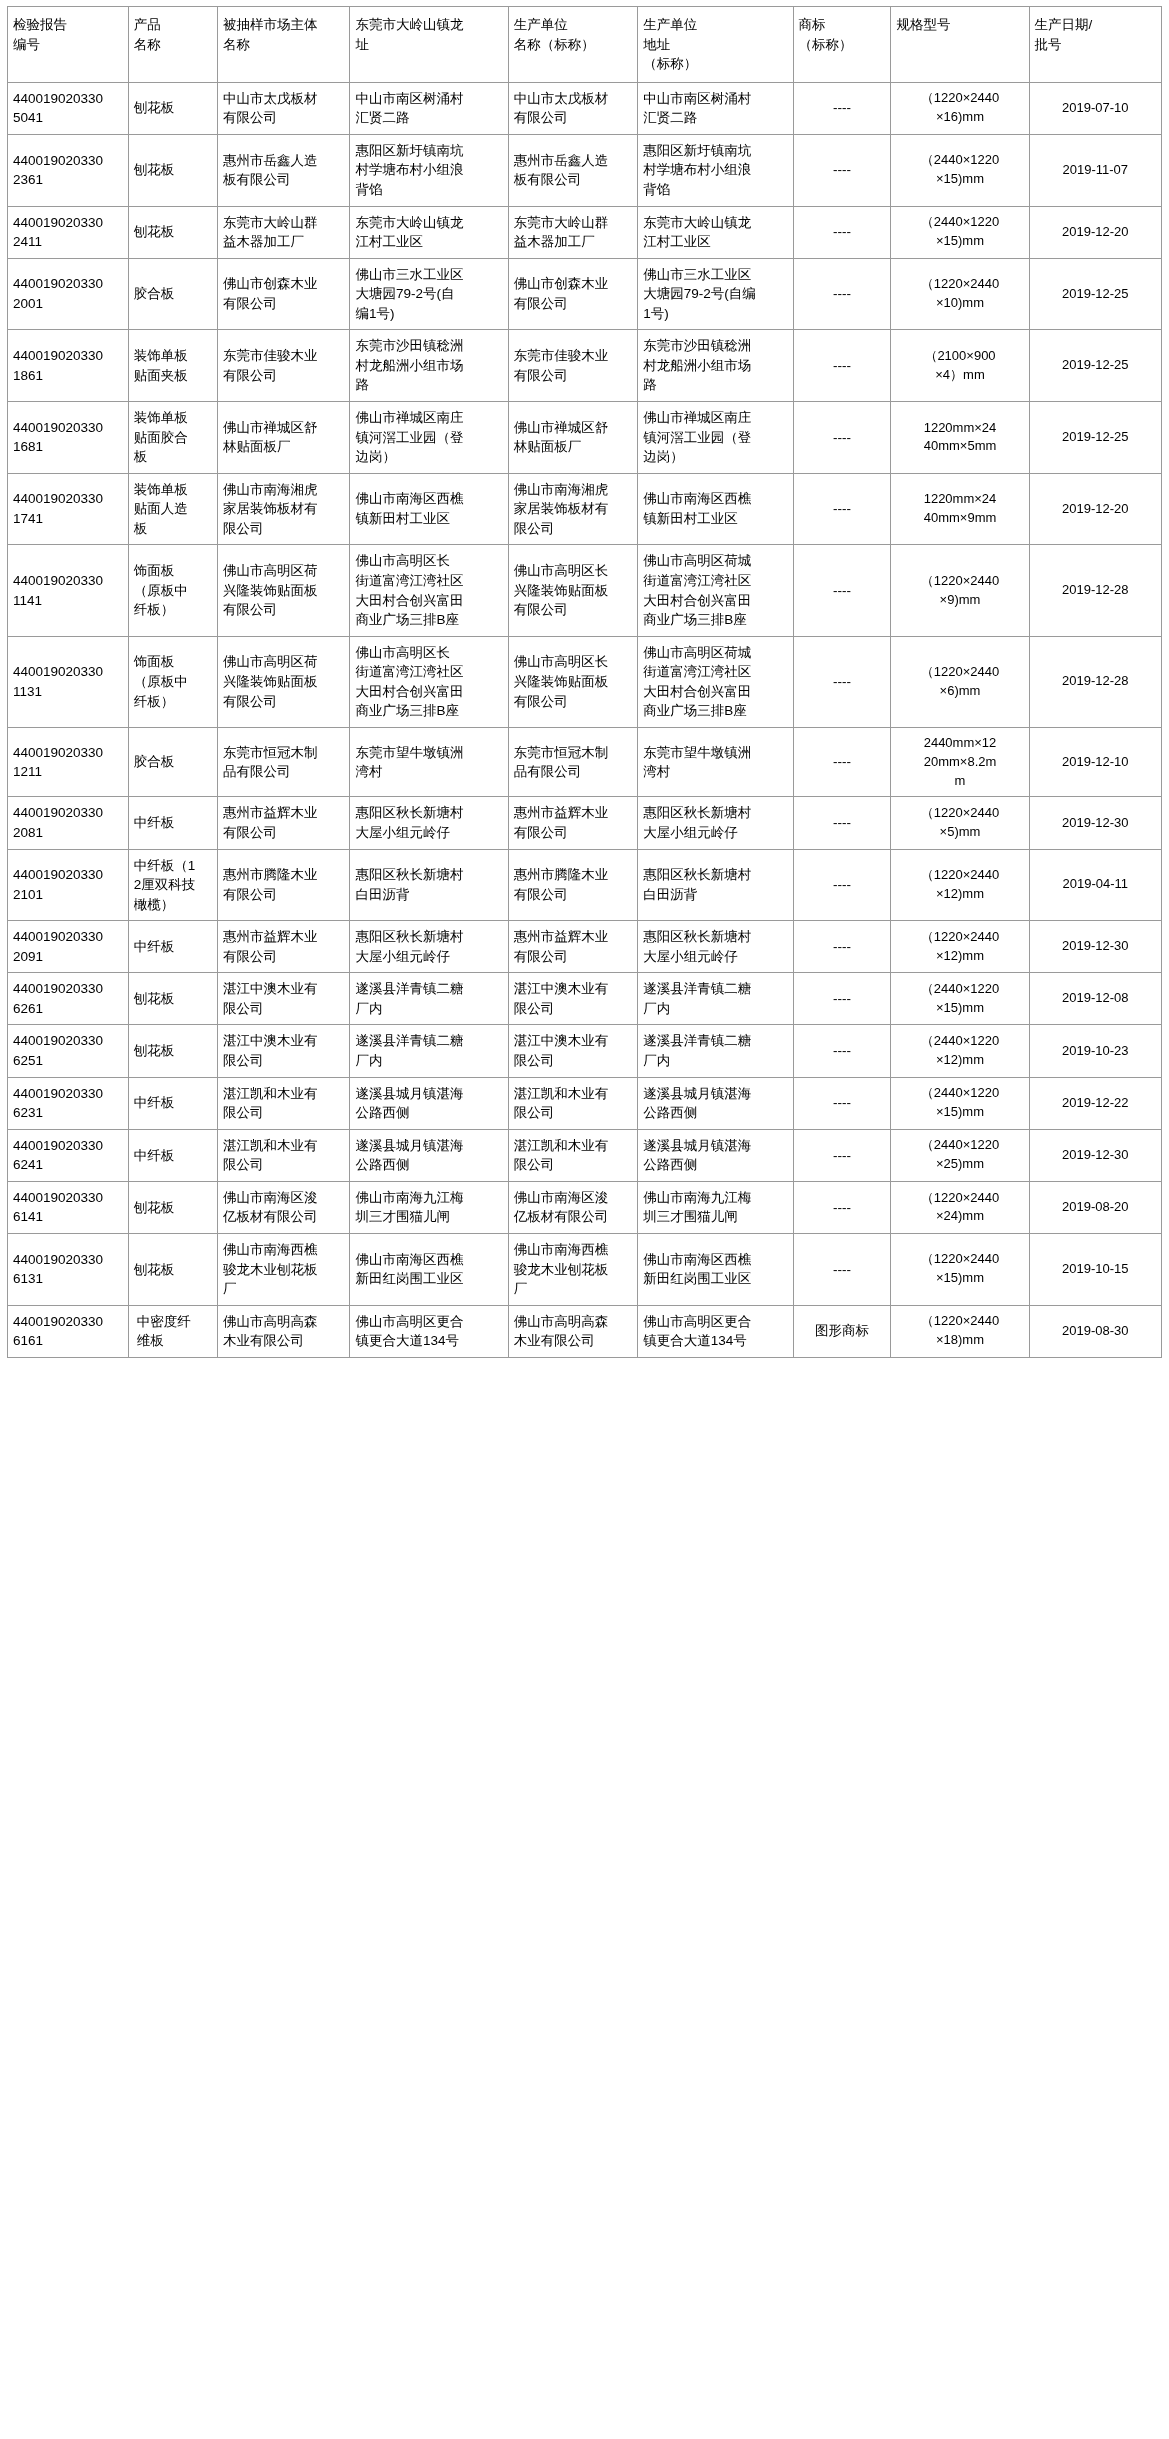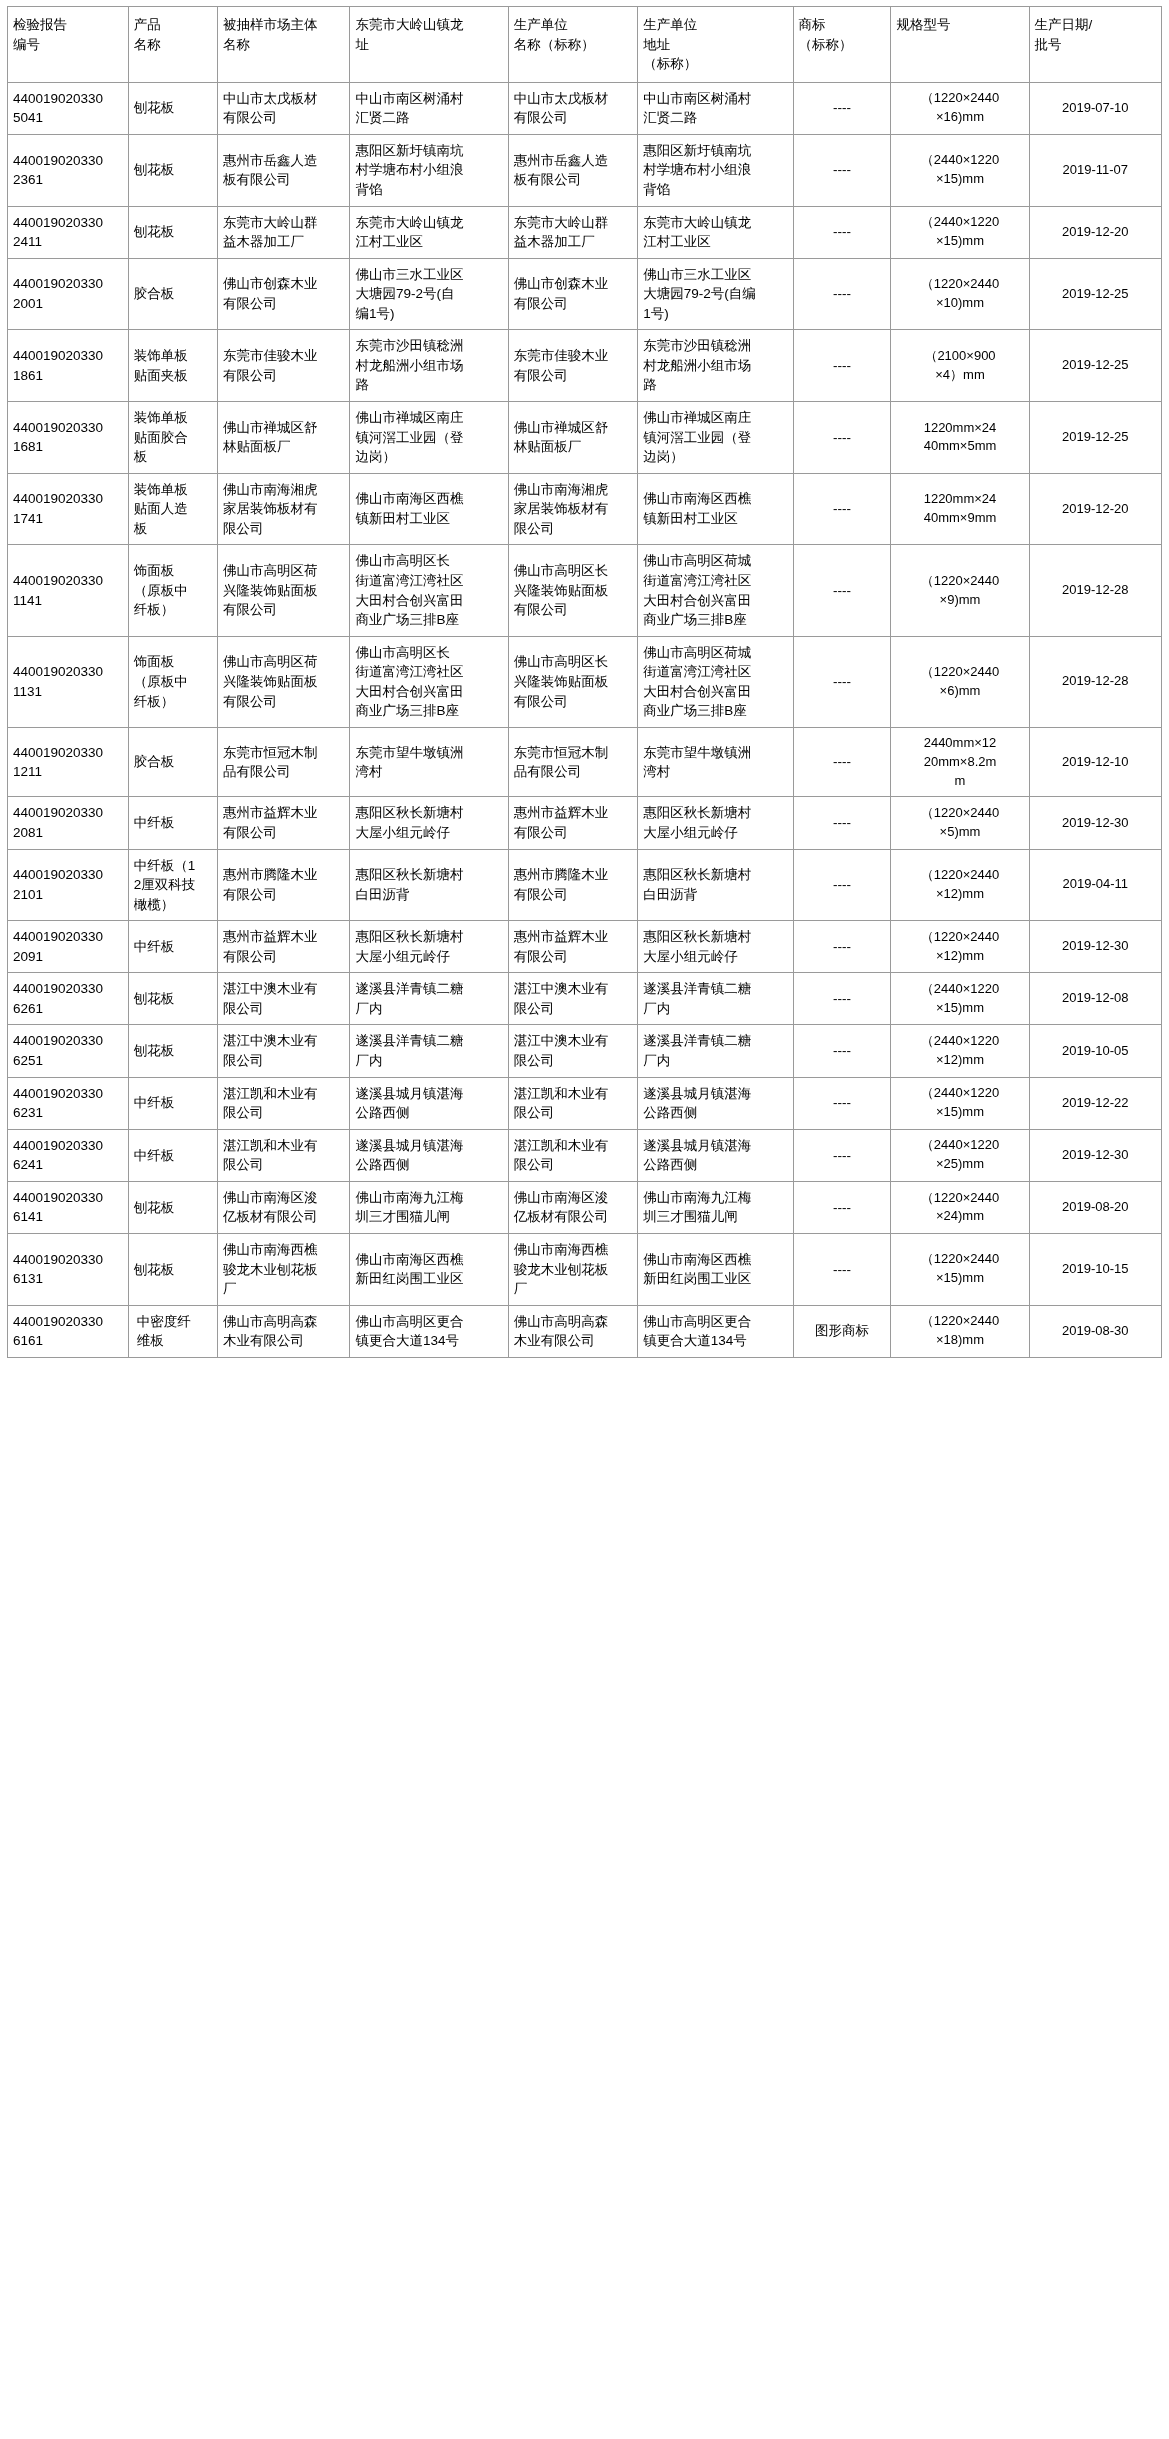--- a/index.html
+++ b/index.html
@@ -384,21 +384,21 @@
 限公司</td>
           <td class="col-3" style="white-space: pre-line;">遂溪县洋青镇二糖
 厂内</td>
           <td class="col-4" style="white-space: pre-line;">湛江中澳木业有
 限公司</td>
           <td class="col-5" style="white-space: pre-line;">遂溪县洋青镇二糖
 厂内</td>
           <td class="col-6" style="white-space: pre-line;">----</td>
           <td class="col-7" style="white-space: pre-line;">（2440×1220
 ×12)mm</td>
-          <td class="col-8" style="white-space: pre-line;">2019-10-05</td>
+          <td class="col-8" style="white-space: pre-line;">2019-10-23</td>
         </tr>
         <tr>
           <td class="col-0" style="white-space: pre-line;">440019020330
 6231</td>
           <td class="col-1" style="white-space: pre-line;">中纤板</td>
           <td class="col-2" style="white-space: pre-line;">湛江凯和木业有
 限公司</td>
           <td class="col-3" style="white-space: pre-line;">遂溪县城月镇湛海
 公路西侧</td>
           <td class="col-4" style="white-space: pre-line;">湛江凯和木业有

